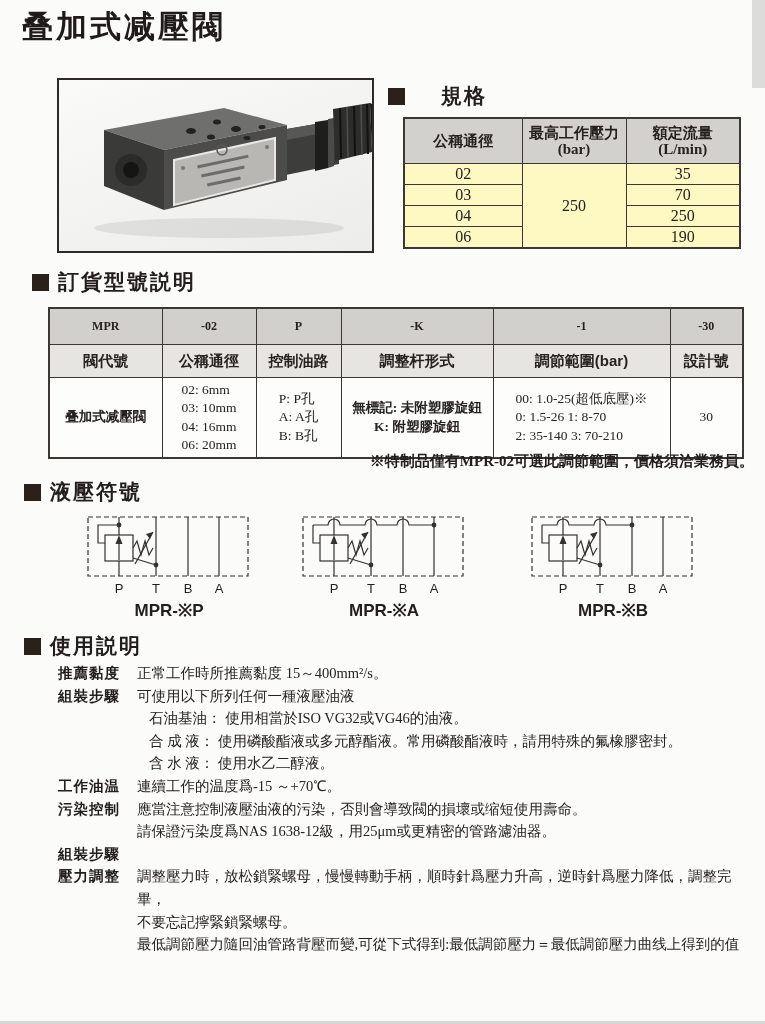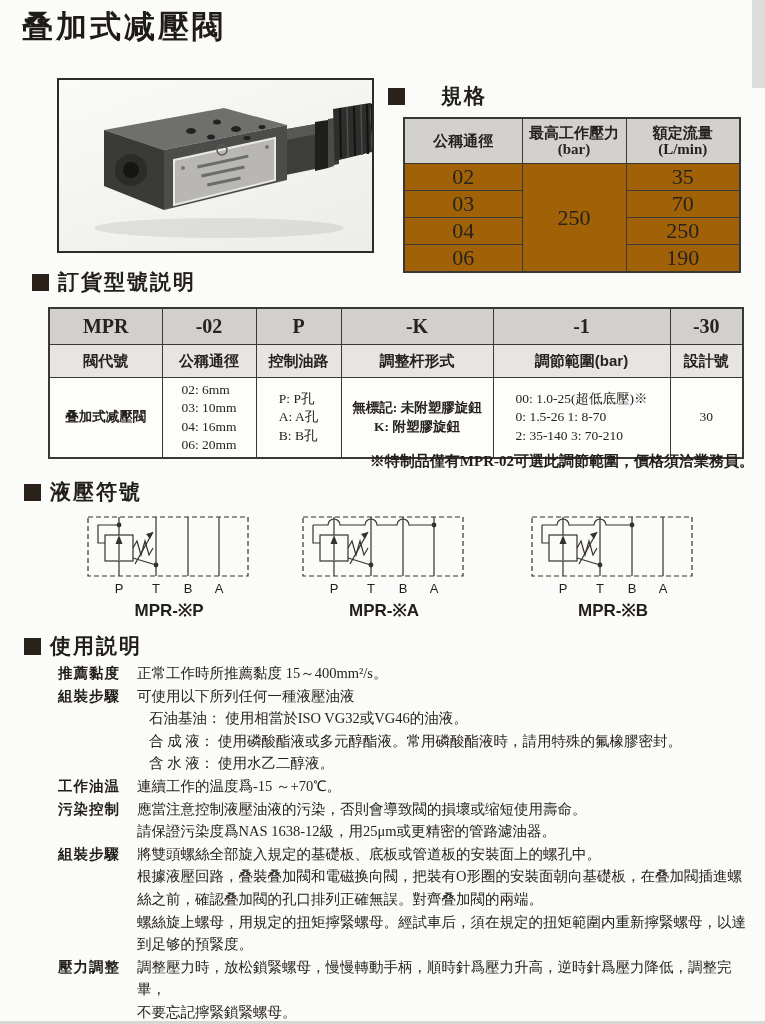--- a/index.html
+++ b/index.html
@@ -28,28 +28,28 @@
     border:2px solid #2e2a26;background:linear-gradient(160deg,#fafaf9,#ececea);}
 
   
   table{border-collapse:collapse;}
   .spec-table{position:absolute;left:403px;top:117px;width:336px;table-layout:fixed;
     font-size:15px;}
   .spec-table th,.spec-table td{border:1px solid #3b3733;text-align:center;padding:0;}
   .spec-table{border:2px solid #3b3733;}
   .spec-table th{background:#d3d1ce;font-weight:700;height:44px;
     font-family:"Liberation Sans", sans-serif;font-size:15px;line-height:1.15;}
-  .spec-table td{height:20px;background:#a16207;font-size:22px;margin-left:48px;}
+  .spec-table td{height:20px;background:#fef9c3;font-size:16px;margin-left:48px;}
   .unit{font-weight:700;font-family:"Liberation Serif", serif;}
 
   
   .order-table{position:absolute;left:48px;top:307px;width:694px;table-layout:fixed;
     border:2px solid #3b3733;}
   .order-table td{border:1px solid #3b3733;text-align:center;vertical-align:middle;padding:1px 2px;}
-  .order-table .code-row td{background:#d2d0cd;height:33px;font-size:20px;font-weight:600;}
+  .order-table .code-row td{background:#d2d0cd;height:33px;font-size:12px;font-weight:600;}
   .order-table .label-row td{background:#e7e5e2;height:30px;
     font-family:"Liberation Sans", sans-serif;font-weight:700;font-size:15px;}
   .order-table .detail-row td{background:#fdfdfc;height:77px;font-size:13.5px;line-height:1.35;}
   .cell-lines{display:inline-block;text-align:left;}
   .cell-lines div{white-space:nowrap;}
   .valve-name{font-weight:700;font-size:14px;}
   .range-lines div{white-space:nowrap;}
   .knob-lines{font-weight:600;}
 
   .order-footnote{position:absolute;left:12px;top:452px;width:742px;text-align:right;
@@ -365,27 +365,20 @@
     <div class="usage-item">
       <div class="usage-label">污染控制</div>
       <div class="usage-lines">
         <div>應當注意控制液壓油液的污染，否則會導致閥的損壞或缩短使用壽命。</div>
         <div>請保證污染度爲NAS  1638-12級，用25μm或更精密的管路濾油器。</div>
       </div>
     </div>
 
     <div class="usage-item">
       <div class="usage-label">組裝步驟</div>
-      <div class="usage-lines">
-        <div>將雙頭螺絲全部旋入規定的基礎板、底板或管道板的安裝面上的螺孔中。</div>
-        <div>根據液壓回路，叠裝叠加閥和電磁换向閥，把裝有O形圈的安裝面朝向基礎板，在叠加閥插進螺</div>
-        <div>絲之前，確認叠加閥的孔口排列正確無誤。對齊叠加閥的兩端。</div>
-        <div>螺絲旋上螺母，用規定的扭矩擰緊螺母。經試車后，須在規定的扭矩範圍内重新擰緊螺母，以達</div>
-        <div>到足够的預緊度。</div>
-      </div>
     </div>
 
     <div class="usage-item">
       <div class="usage-label">壓力調整</div>
       <div class="usage-lines">
         <div>調整壓力時，放松鎖緊螺母，慢慢轉動手柄，順時針爲壓力升高，逆時針爲壓力降低，調整完畢，</div>
         <div>不要忘記擰緊鎖緊螺母。</div>
         <div>最低調節壓力隨回油管路背壓而變,可從下式得到:最低調節壓力＝最低調節壓力曲线上得到的值</div>
 
       </div>

